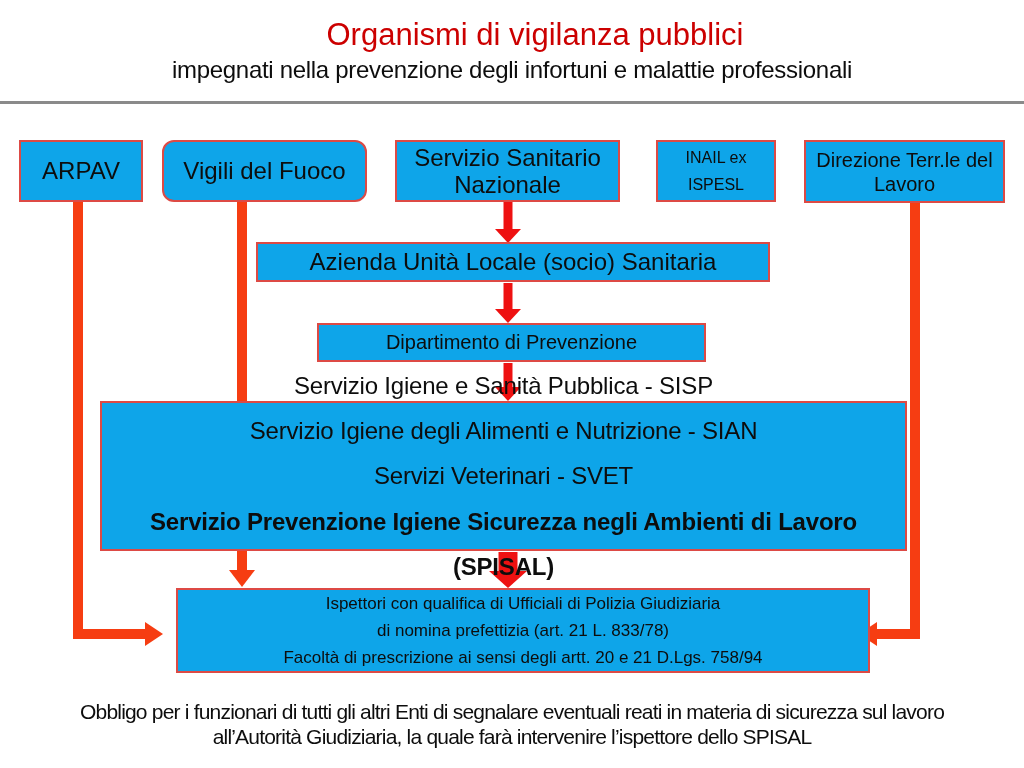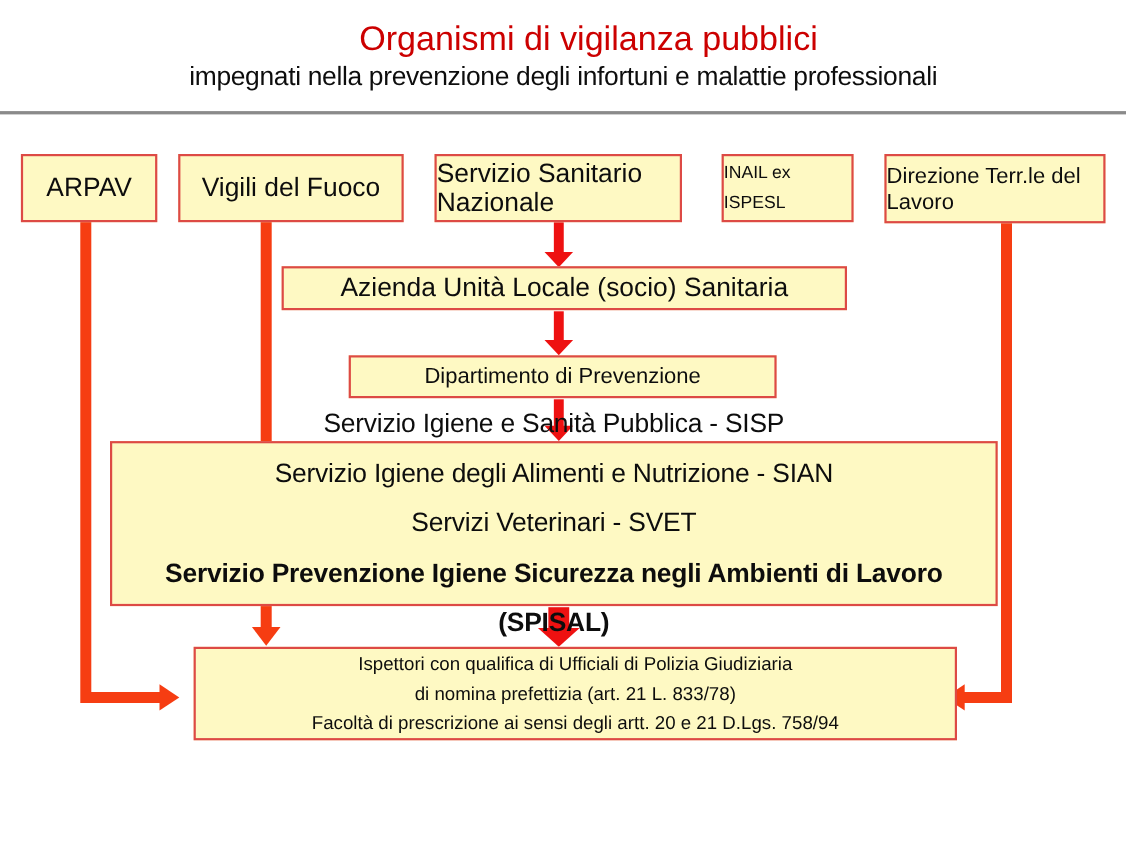--- a/index.html
+++ b/index.html
@@ -26,26 +26,27 @@
   .rule { position:absolute; top:101px; left:0; width:1024px; height:3px; background:var(--rule-gray,#8a8a8a); }
 
   .connectors { position:absolute; left:0; top:0; width:1024px; height:768px; z-index:1; }
   .conn { stroke:var(--connector-red,#f63d12); stroke-width:10; fill:none; }
   .head-conn { fill:var(--connector-red,#f63d12); }
   .flow { stroke:var(--arrow-red,#ee1111); stroke-width:9; fill:none; }
   .flow-thick { stroke:var(--arrow-red,#ee1111); stroke-width:19; fill:none; }
   .head-flow { fill:var(--arrow-red,#ee1111); }
 
   .bx {
-    position:absolute; box-sizing:border-box; z-index:2; background:#fef9c3;
+    position:absolute; box-sizing:border-box; z-index:2; background:#0ea5e9;
     border:2px solid var(--box-border-red,#dd4a45);
     display:flex; flex-direction:column; align-items:center; justify-content:center;
+    text-align:center;
   }
   .bx-arpav       { left:19px;  top:140px; width:124px; height:62px; font-size:24px; }
-  .bx-vigili      { left:162px; top:140px; width:205px; height:62px; font-size:24px; }
+  .bx-vigili      { left:162px; top:140px; width:205px; height:62px; font-size:24px;border-radius:12px; }
   .bx-ssn         { left:395px; top:140px; width:225px; height:62px; font-size:24px; line-height:27px; }
   .bx-inail       { left:656px; top:140px; width:120px; height:62px; font-size:16px; line-height:27px; }
   .bx-direzione   { left:804px; top:140px; width:201px; height:63px; font-size:20px; line-height:24px; }
   .bx-azienda     { left:256px; top:242px; width:514px; height:40px; font-size:24px; }
   .bx-dipartimento{ left:317px; top:323px; width:389px; height:39px; font-size:20px; }
   .bx-servizi     { left:100px; top:401px; width:807px; height:150px; font-size:24px; line-height:29.3px; letter-spacing:-0.2px;gap:16px; }
   .bx-ispettori   { left:160px; top:588px; width:694px; height:85px; font-size:17px; line-height:27px;margin-left:16px; }
   .bold-line { font-weight:bold; }
 
   .footer {
@@ -119,14 +120,18 @@
     <div class="bold-line">Servizio Prevenzione Igiene Sicurezza negli Ambienti di Lavoro</div>
     <div class="bold-line">(SPISAL)</div>
   </div>
 
   <div class="bx bx-ispettori">
     <div>Ispettori con qualifica di Ufficiali di Polizia Giudiziaria</div>
     <div>di nomina prefettizia (art. 21 L. 833/78)</div>
     <div>Facoltà di prescrizione ai sensi degli artt. 20 e 21 D.Lgs. 758/94</div>
   </div>
 
+  <div class="footer">
+    <div>Obbligo per i funzionari di tutti gli altri Enti di segnalare eventuali reati in materia di sicurezza sul lavoro</div>
+    <div>all’Autorità Giudiziaria, la quale farà intervenire l’ispettore dello SPISAL</div>
+  </div>
 
 </div>
 
 </body></html>

